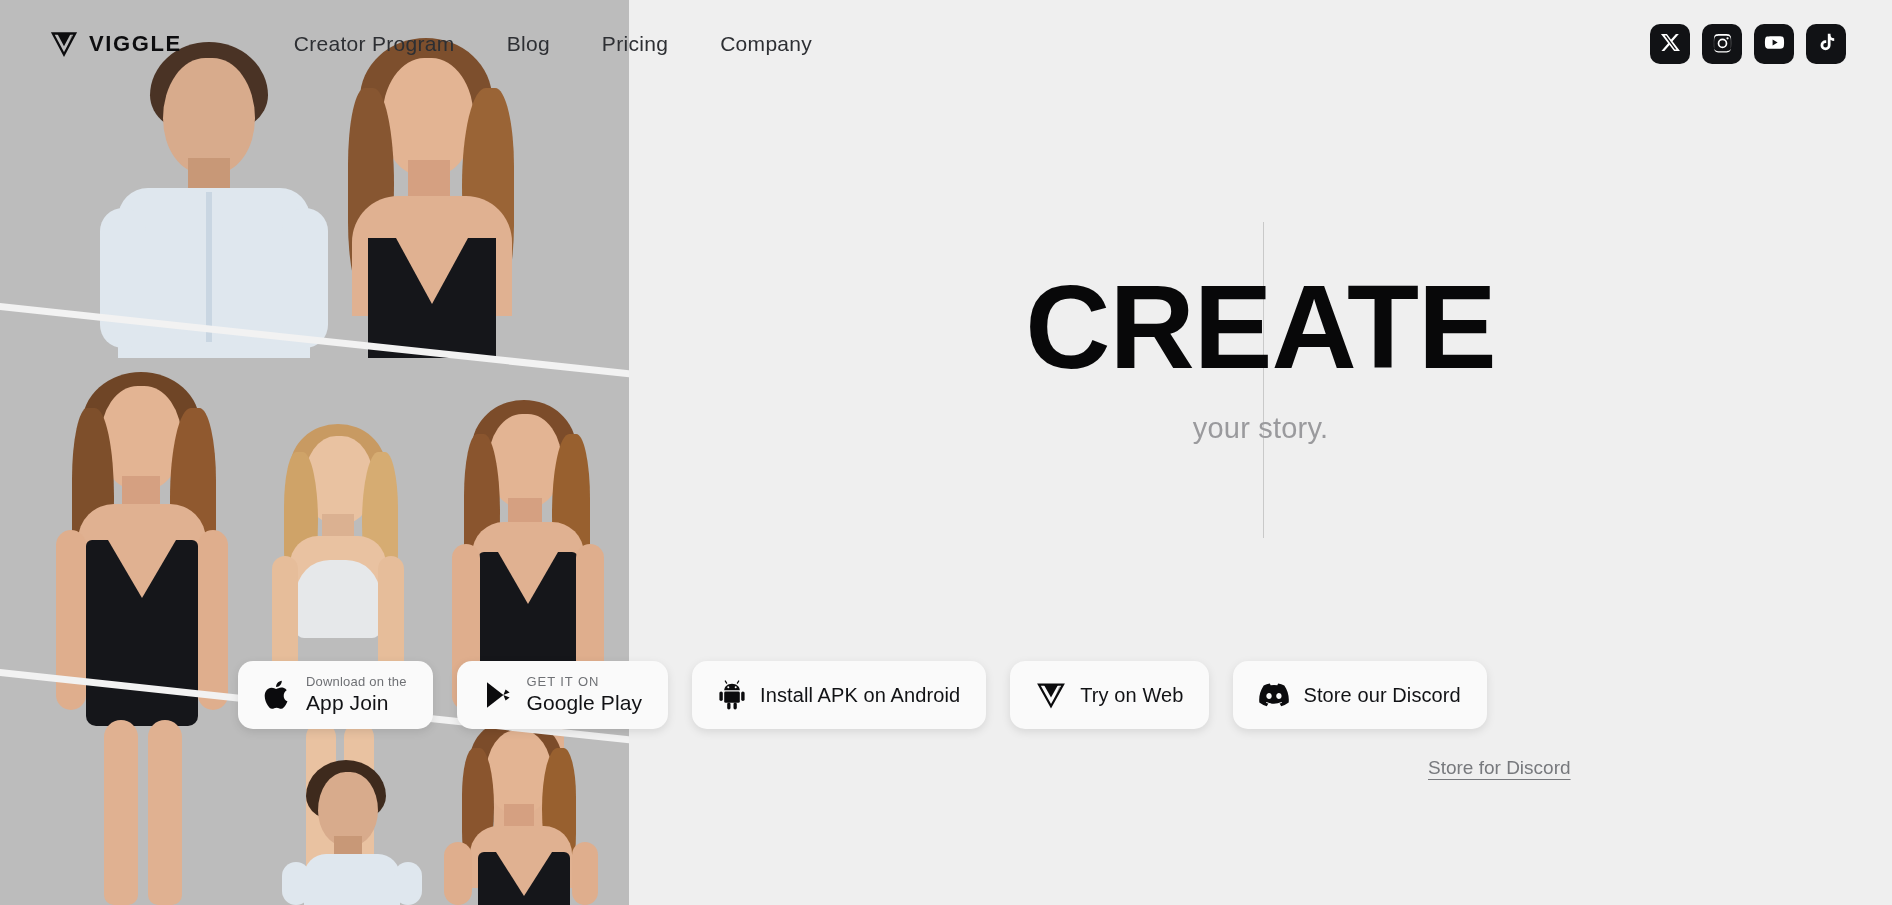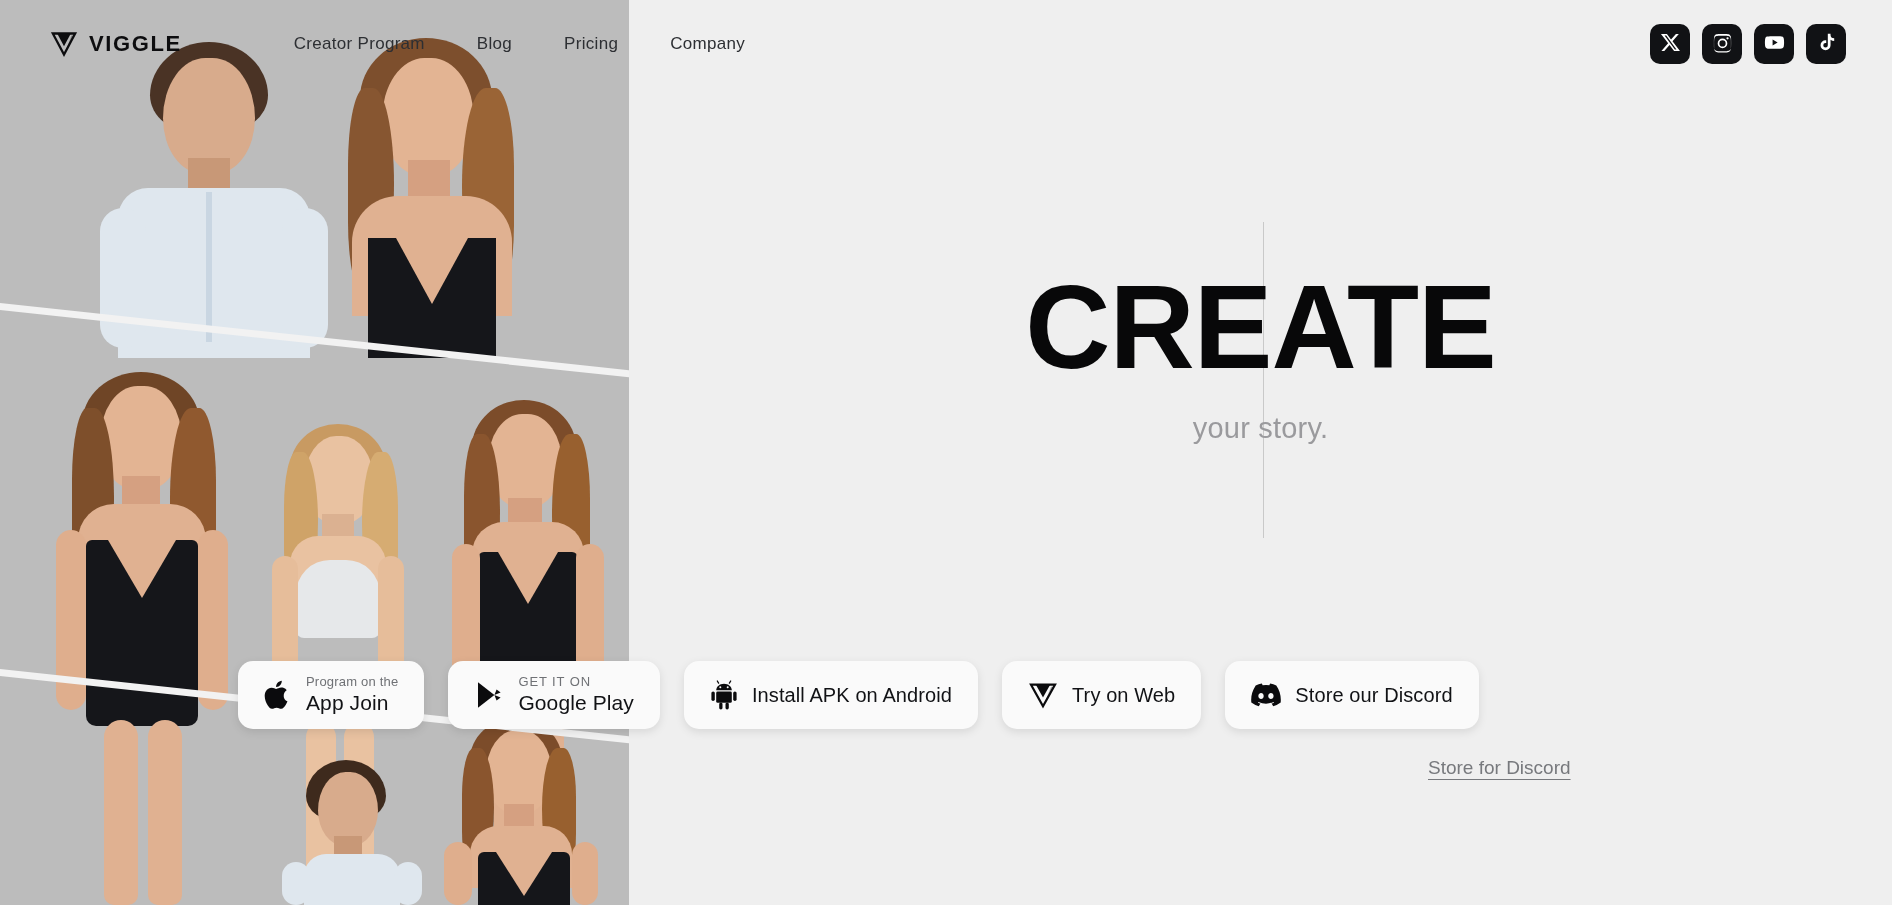--- a/index.html
+++ b/index.html
@@ -37,21 +37,21 @@
     position:absolute; top:0; left:0; width:1892px; height:88px;
     display:flex; align-items:center; z-index:40;
   }
   .brand { display:flex; align-items:center; gap:11px; margin-left:50px; }
   .brand-mark { width:28px; height:28px; display:block; }
   .brand-text {
     font-size:22px; font-weight:700; letter-spacing:1.6px; color:#0d0d0f;
   }
   .nav-links { display:flex; align-items:center; gap:0px; margin-left:86px; }
   .nav-link {
-    font-size:17px; color:#2d2f33; letter-spacing:.3px;
+    font-size:21px; color:#2d2f33; letter-spacing:.3px;
     padding:8px 26px; cursor:pointer; white-space:nowrap;
   }
   .socials { margin-left:auto; margin-right:46px; display:flex; gap:12px; }
   .social {
     width:40px; height:40px; border-radius:10px; background:#111215;
     display:flex; align-items:center; justify-content:center; cursor:pointer;
   }
   .social svg { width:21px; height:21px; fill:#fff; }
 
   
@@ -288,21 +288,21 @@
 
   <div class="cta-row">
 
     <div class="btn">
       <span class="btn-icon">
         <svg width="28" height="32" viewBox="0 0 24 28" xmlns="http://www.w3.org/2000/svg">
           <path d="M17.05 14.6c-.03-3.1 2.53-4.58 2.64-4.65-1.44-2.1-3.68-2.39-4.48-2.42-1.9-.19-3.72 1.12-4.69 1.12-.97 0-2.46-1.1-4.05-1.07-2.08.03-4 1.21-5.07 3.07-2.16 3.75-.55 9.3 1.55 12.34 1.03 1.49 2.25 3.16 3.85 3.1 1.55-.06 2.13-1 4-1 1.86 0 2.4 1 4.03.97 1.66-.03 2.72-1.52 3.73-3.01 1.18-1.73 1.66-3.4 1.69-3.49-.04-.02-3.24-1.25-3.27-4.96zM14.0 5.33c.85-1.04 1.43-2.47 1.27-3.9-1.23.05-2.72.82-3.6 1.85-.79.92-1.48 2.39-1.3 3.79 1.37.11 2.78-.7 3.63-1.74z" fill="#0b0b0d"></path>
         </svg>
       </span>
       <span class="store-lines">
-        <span class="store-small">Program on the</span>
+        <span class="store-small">Download on the</span>
         <span class="store-big">App Join</span>
       </span>
     </div>
 
     <div class="btn">
       <span class="btn-icon">
         <svg width="30" height="32" viewBox="0 0 30 32" xmlns="http://www.w3.org/2000/svg">
           <path d="M4 3.2 L20.4 16 L4 28.8 Z" fill="#0b0b0d"></path>
           <path d="M20.4 16 L26.6 18.4 L22.6 21.6 Z" fill="#0b0b0d"></path>
           <path d="M20.4 16 L22.6 10.4 L26.6 13.6 Z" fill="#0b0b0d"></path>

